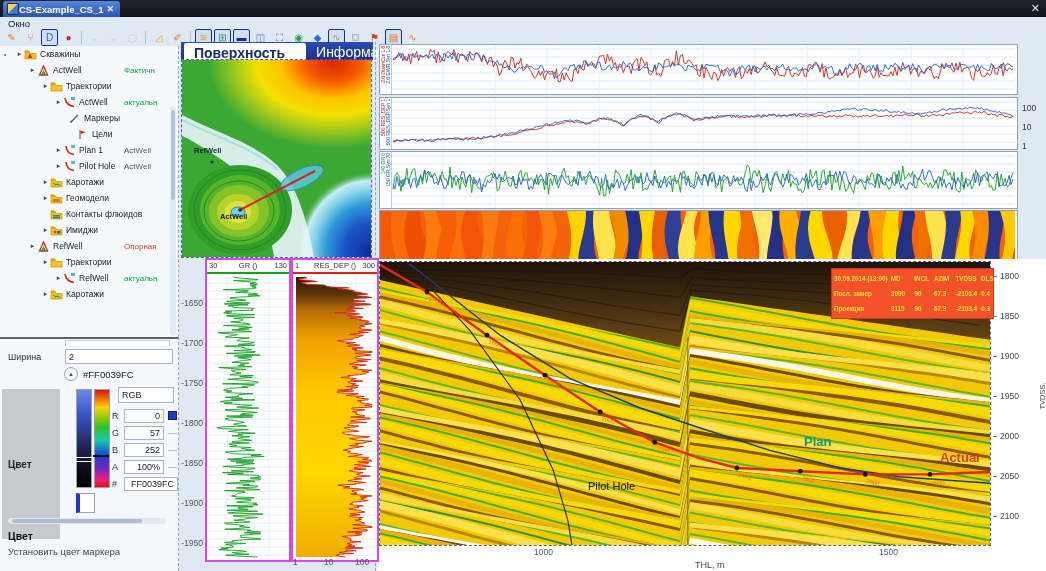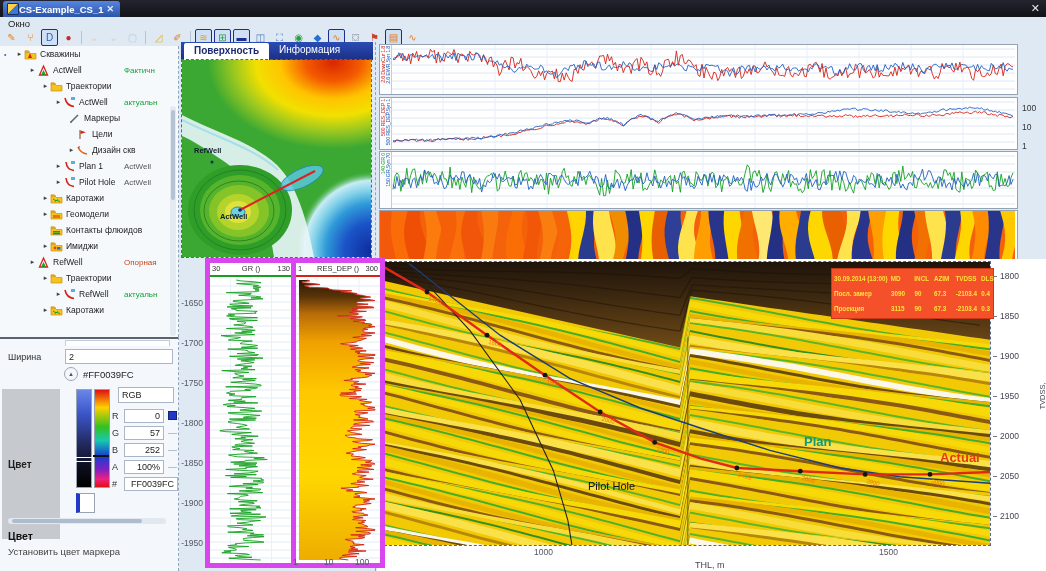--- a/index.html
+++ b/index.html
@@ -53,33 +53,33 @@
   .frow-label{font-size:9px;color:#333;width:8px;}
   .fdash{color:#9aa4b2;font-size:9px;}
   .fsq{width:7px;height:7px;background:#2238c8;border:1px solid #16246e;}
   #hscroll{left:8px;top:181px;width:158px;height:6px;background:#e2e8f0;border-radius:3px;}
   #hscroll .thumb{position:absolute;left:4px;top:1px;width:130px;height:4px;background:#aebccd;border-radius:2px;}
   #props-footer-title{left:8px;top:193px;font-size:10.5px;font-weight:bold;color:#111;}
   #props-footer-desc{left:8px;top:209px;font-size:9.5px;color:#444;}
   
   #map-panel{left:181px;top:42px;width:192px;height:216px;}
   #map-tabs{position:absolute;left:0;top:0;width:100%;height:18px;background:linear-gradient(#2a4cb4,#1b2f86);display:flex;}
-  .maptab{padding:2px 10px 0 10px;font-size:10px;color:#fff;}
+  .maptab{padding:2px 21px 0 10px;font-size:14px;color:#fff;}
   .maptab.active{background:#fff;color:#1a2a6e;font-weight:bold;border-radius:2px 2px 0 0;margin:1px 0 0 3px;padding-top:2px;}
   #map-area{position:absolute;left:1px;top:18px;width:189px;height:197px;outline:1px dashed #55629a;background:#3aa832;}
   
   #tracks-panel{left:377px;top:42px;width:669px;height:216px;}
   .track{position:absolute;left:2px;width:637px;background:#fff;border:1px solid #93a2b4;}
   .track svg{position:absolute;left:0;top:0;}
   .tlabels{position:absolute;left:0;top:0;width:11px;height:100%;border-right:1px solid #c4ccd8;background:#fbfcfe;overflow:hidden;}
   .tlabels span{position:absolute;top:1px;font-size:5.5px;letter-spacing:-0.3px;
       writing-mode:vertical-rl;transform:rotate(180deg);white-space:nowrap;}
   .rlab{position:absolute;font-size:8.5px;color:#333;}
   
-  .vlog{position:absolute;background:#fff;border:5px solid #d946ef;}
+  .vlog{position:absolute;background:#fff;border:2px solid #d946ef;}
   .vlog-head{position:absolute;left:0;top:0;width:100%;height:12px;font-size:7.5px;color:#333;}
   .vlog-head .l{position:absolute;left:2px;top:1px;}
   .vlog-head .c{position:absolute;left:50%;top:1px;transform:translateX(-50%);}
   .vlog-head .r{position:absolute;right:2px;top:1px;text-align:center;}
   .dep-lab{position:absolute;font-size:8.5px;color:#556;width:24px;text-align:right;}
   .xs-blab{position:absolute;font-size:8.5px;color:#556;}
   
   #xs-wrap{left:377px;top:259px;width:669px;height:312px;background:#fff;}
   #xsection{position:absolute;left:3px;top:3px;width:610px;height:283px;outline:1px dashed #55629a;}
   #xs-tooltip{position:absolute;left:451px;top:6px;width:157px;background:#f4502a;border:1px solid #c83812;
@@ -183,28 +183,20 @@
           </svg></span>
         <span>Маркеры</span>
       </div>
       <div class="trow" style="padding-left: 67px;">
         <span class="exp"></span>
         <span class="ticon"><svg width="13" height="13">
             <line x1="4" y1="2" x2="4" y2="11" stroke="#804010" stroke-width="1"></line>
             <path d="M4.5,2.5 L10,4.2 L4.5,6 Z" fill="#d42418"></path>
           </svg></span>
         <span>Цели</span>
-      </div>
-      <div class="trow" style="padding-left: 67px;">
-        <span class="exp">▸</span>
-        <span class="ticon"><svg width="13" height="13">
-            <path d="M2,3 C4,8 7,9.5 11,10" fill="none" stroke="#e06818" stroke-width="1.6"></path>
-            <path d="M2,3 L4,2 L3,4.5 Z" fill="#d42418"></path>
-          </svg></span>
-        <span>Дизайн скв</span>
       </div>
       <div class="trow" style="padding-left: 54px;">
         <span class="exp">▸</span>
         <span class="ticon"><svg width="13" height="13">
             <path d="M3,2 C3.5,7 6,10 11,10.5" fill="none" stroke="#d42418" stroke-width="1.6"></path>
             <rect x="8" y="1" width="4" height="3" fill="#58b0e0"></rect>
           </svg></span>
         <span>Plan 1</span>
         <span class="ann" style="color: rgb(85, 85, 85);">ActWell</span>
       </div>

